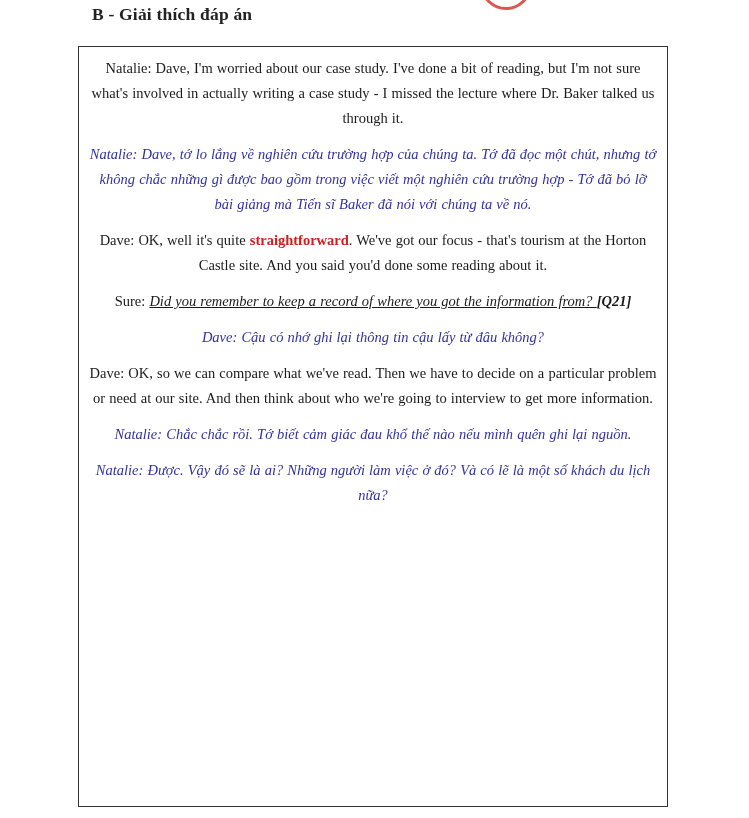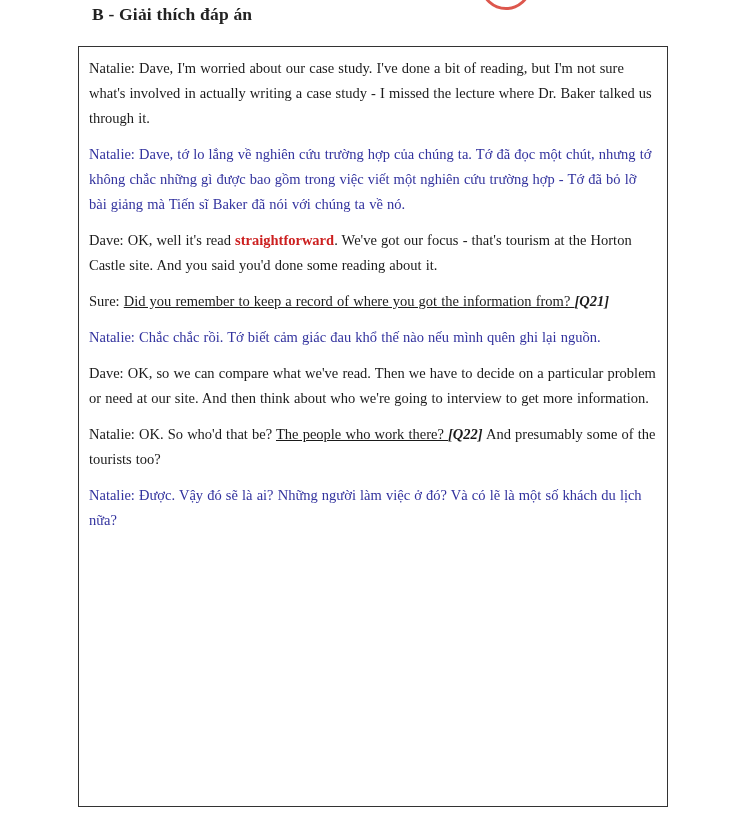--- a/index.html
+++ b/index.html
@@ -45,47 +45,49 @@
     min-height: 744px;
     border: 1.6px solid var(--border-color, #333333);
     padding: 9px 10px 6px 10px;
     background: #ffffff;
   }
   .para {
     margin: 0 0 11px 0;
     font-size: 14.5px;
     line-height: 25px;
     word-spacing: 0.5px;
+    text-align: center;
   }
   .para:last-child { margin-bottom: 2px; }
   .para.en { color: var(--en-color, #1a1a1a); font-style: normal; }
-  .para.vi { color: var(--vi-color, #32329e); }
+  .para.vi { color: var(--vi-color, #32329e); font-style: italic; }
   .seg-normal { }
   .seg-red-bold {
     color: var(--hl-red, #cc1f1f);
     font-weight: bold;
     margin-top: 8px;
   }
   .seg-underline-italic {
+    font-style: italic;
     text-decoration: underline;
   }
   .seg-underline-bold-italic {
     font-style: italic;
     font-weight: bold;
   }
 </style>
 </head>
 <body>
 
 <div class="page">
   <div class="red-arc"></div>
   <h1 class="title">B - Giải thích đáp án</h1>
   <div class="transcript-box" id="transcript">
       <p class="para en"><span class="seg-normal">Natalie: Dave, I'm worried about our case study. I've done a bit of reading, but I'm not sure what's involved in actually writing a case study - I missed the lecture where Dr. Baker talked us through it.</span></p>
       <p class="para vi"><span class="seg-normal">Natalie: Dave, tớ lo lắng về nghiên cứu trường hợp của chúng ta. Tớ đã đọc một chút, nhưng tớ không chắc những gì được bao gồm trong việc viết một nghiên cứu trường hợp - Tớ đã bỏ lỡ bài giảng mà Tiến sĩ Baker đã nói với chúng ta về nó.</span></p>
-      <p class="para en"><span class="seg-normal">Dave: OK, well it's read </span><span class="seg-red-bold">straightforward</span><span class="seg-normal">. We've got our focus - that's tourism at the Horton Castle site. And you said you'd done some reading about it.</span></p>
+      <p class="para en"><span class="seg-normal">Dave: OK, well it's quite </span><span class="seg-red-bold">straightforward</span><span class="seg-normal">. We've got our focus - that's tourism at the Horton Castle site. And you said you'd done some reading about it.</span></p>
       <p class="para en"><span class="seg-normal">Sure: </span><span class="seg-underline-italic">Did you remember to keep a record of where you got the information from? </span><span class="seg-underline-bold-italic">[Q21]</span></p>
+      <p class="para vi"><span class="seg-normal">Dave: Cậu có nhớ ghi lại thông tin cậu lấy từ đâu không?</span></p>
+      <p class="para en"><span class="seg-normal">Dave: OK, so we can compare what we've read. Then we have to decide on a particular problem or need at our site. And then think about who we're going to interview to get more information.</span></p>
       <p class="para vi"><span class="seg-normal">Natalie: Chắc chắc rồi. Tớ biết cảm giác đau khổ thế nào nếu mình quên ghi lại nguồn.</span></p>
-      <p class="para en"><span class="seg-normal">Dave: OK, so we can compare what we've read. Then we have to decide on a particular problem or need at our site. And then think about who we're going to interview to get more information.</span></p>
-      <p class="para en"><span class="seg-normal">Natalie: OK. So who'd that be? </span><span class="seg-underline-italic">The people who work there? </span><span class="seg-underline-bold-italic">[Q22]</span><span class="seg-normal"> And presumably some of the tourists too?</span></p>
       <p class="para vi"><span class="seg-normal">Natalie: Được. Vậy đó sẽ là ai? Những người làm việc ở đó? Và có lẽ là một số khách du lịch nữa?</span></p>
     </div>
 </div>
 
 </body></html>

